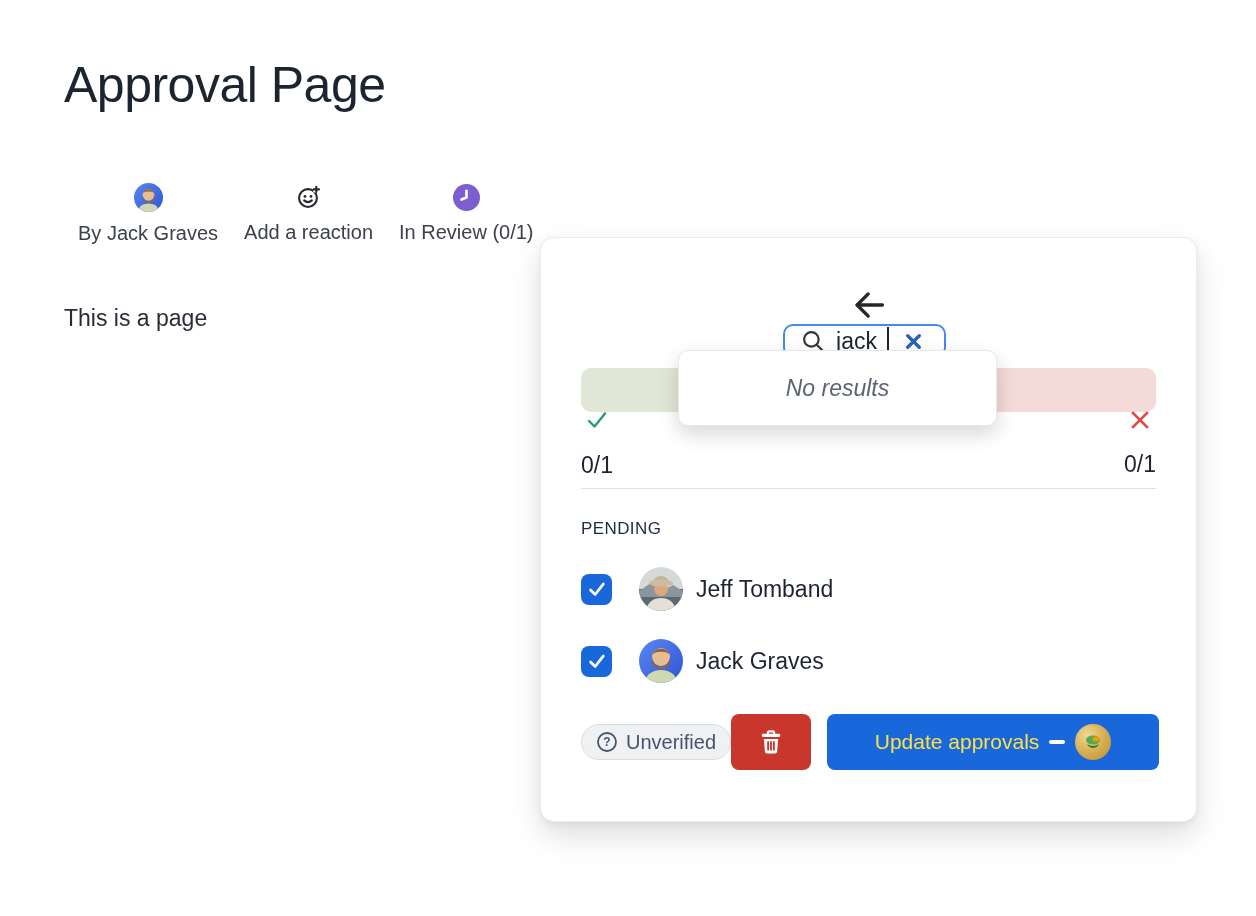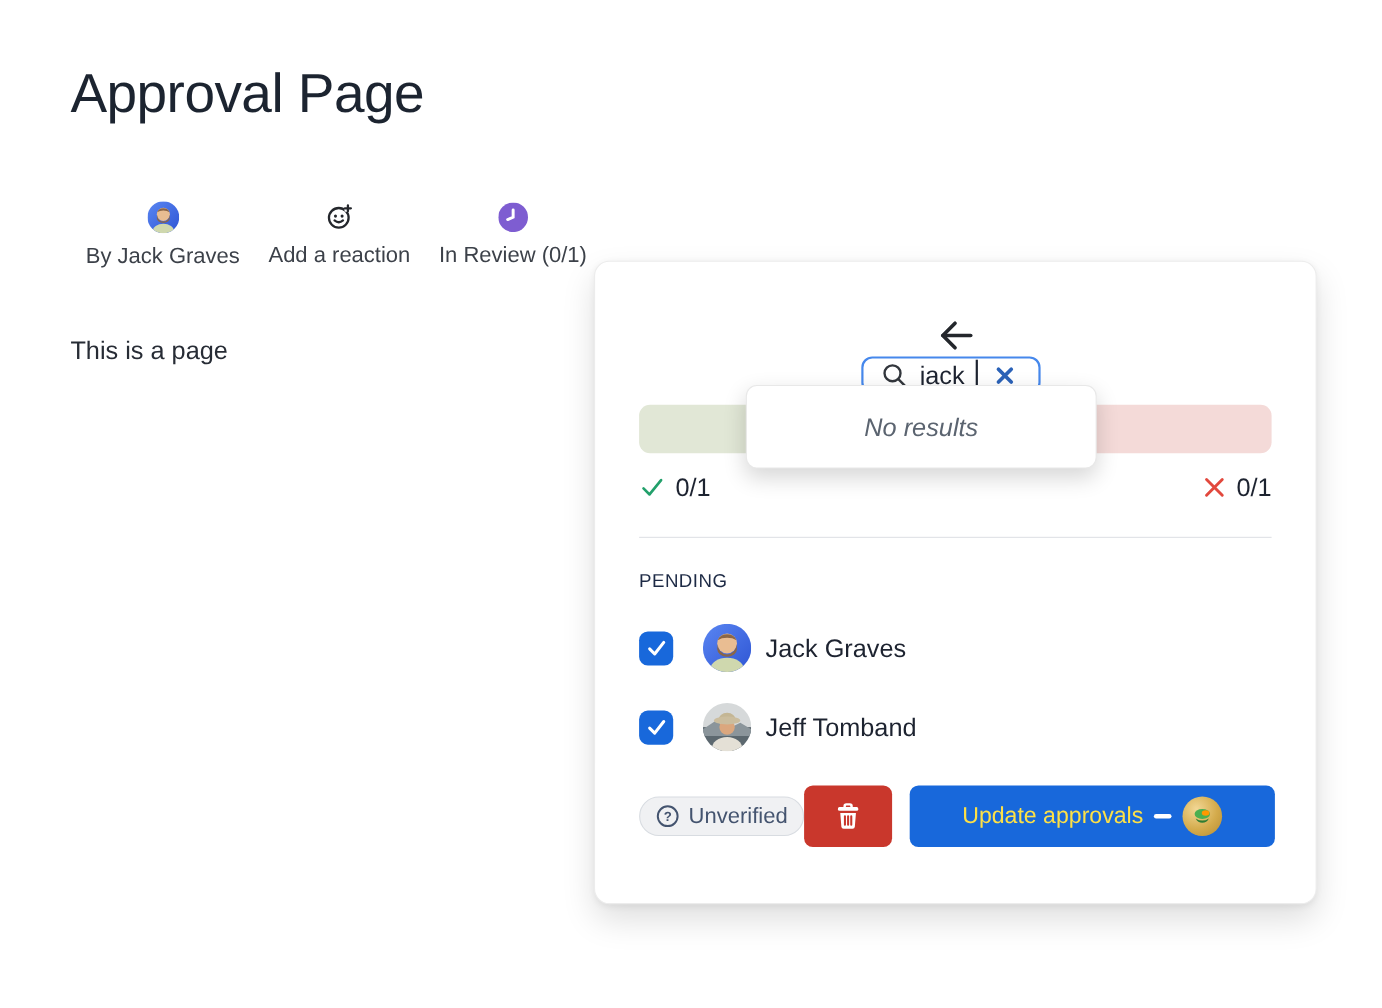--- a/index.html
+++ b/index.html
@@ -33,21 +33,21 @@
   .caret { width:2px; height:28px; background:#1d2330; }
   .clear-btn { margin-left:auto; }
 
   .bar-row { margin-top:28px; display:flex; gap:6px; height:44px; }
   .seg { flex:1; border-radius:10px; }
   .seg-green { background:#E1E7D6; }
   .seg-red { background:#F4DAD8; }
 
   .status-row { margin-top:16px; display:flex; justify-content:space-between;
                 align-items:center; font-size:23px; color:#1d2330; height:30px; }
-  .status { display:flex; align-items:center; gap:9px; }
+  .status { display:flex; align-items:center; gap:20px;flex-direction:column; }
 
   .no-results-dropdown { position:absolute; left:137px; top:112px; width:319px; height:76px;
                          background:#fff; border:1px solid #e8e8e8; border-radius:10px;
                          box-shadow:0 8px 20px rgba(0,0,0,0.16);
                          display:flex; align-items:center; justify-content:center;
                          font-style:italic; font-size:23px; color:#5b6470; }
 
   .divider { margin-top:30px; height:1px; background:#dfe1e6; }
 
   .pending-heading { margin-top:30px; font-size:17px; font-weight:500; color:#1d2a45;
@@ -195,54 +195,54 @@
   <div class="pending-heading">PENDING</div>
 
   <div class="user-row">
     <span class="checkbox">
       <svg width="22" height="22" viewBox="0 0 24 24" fill="none">
         <polyline points="5,13 10,18 19,6.5" stroke="#ffffff" stroke-width="3" fill="none" stroke-linecap="round" stroke-linejoin="round"></polyline>
       </svg>
     </span>
     <span class="avatar-lg icon">
       <svg width="44" height="44" viewBox="0 0 44 44">
+        <rect width="44" height="22" fill="#d6d9da"></rect>
+        <rect y="22" width="44" height="22" fill="#5c686f"></rect>
+        <path d="M0 24 L12 16 L22 24 L34 18 L44 24 L44 30 L0 30 Z" fill="#8b959b"></path>
+        <ellipse cx="22" cy="42" rx="14" ry="11" fill="#e4e0d6"></ellipse>
+        <circle cx="22" cy="22" r="7" fill="#dba77e"></circle>
+        <path d="M14 16 a8 7 0 0 1 16 0 Z" fill="#c4b694"></path>
+        <ellipse cx="22" cy="16" rx="12" ry="3.6" fill="#cbbd9e"></ellipse>
+      </svg>
+    </span>
+    <span class="user-name">Jeff Tomband</span>
+  </div>
+
+  <div class="user-row">
+    <span class="checkbox">
+      <svg width="22" height="22" viewBox="0 0 24 24" fill="none">
+        <polyline points="5,13 10,18 19,6.5" stroke="#ffffff" stroke-width="3" fill="none" stroke-linecap="round" stroke-linejoin="round"></polyline>
+      </svg>
+    </span>
+    <span class="avatar-lg icon">
+      <svg width="44" height="44" viewBox="0 0 44 44">
         <defs>
             <linearGradient id="bg2" x1="0" y1="0" x2="1" y2="1">
           <stop offset="0" stop-color="#5a86f2"></stop>
               <stop offset="1" stop-color="#2e55d4"></stop>
         </linearGradient>
           </defs>
         <rect width="44" height="44" fill="url(#bg2)"></rect>
         <ellipse cx="22" cy="41" rx="15" ry="10" fill="#cfd8ae"></ellipse>
         <circle cx="22" cy="18" r="9" fill="#e9bd92"></circle>
         <path d="M13.5 19 a8.5 9 0 0 0 17 0 l0.5 4 a9 7 0 0 1 -18 0 Z" fill="#8a6647"></path>
         <path d="M13.5 15 a9 8 0 0 1 17 0 a11 6 0 0 0 -17 0 Z" fill="#8a6647"></path>
       </svg>
     </span>
     <span class="user-name">Jack Graves</span>
-  </div>
-
-  <div class="user-row">
-    <span class="checkbox">
-      <svg width="22" height="22" viewBox="0 0 24 24" fill="none">
-        <polyline points="5,13 10,18 19,6.5" stroke="#ffffff" stroke-width="3" fill="none" stroke-linecap="round" stroke-linejoin="round"></polyline>
-      </svg>
-    </span>
-    <span class="avatar-lg icon">
-      <svg width="44" height="44" viewBox="0 0 44 44">
-        <rect width="44" height="22" fill="#d6d9da"></rect>
-        <rect y="22" width="44" height="22" fill="#5c686f"></rect>
-        <path d="M0 24 L12 16 L22 24 L34 18 L44 24 L44 30 L0 30 Z" fill="#8b959b"></path>
-        <ellipse cx="22" cy="42" rx="14" ry="11" fill="#e4e0d6"></ellipse>
-        <circle cx="22" cy="22" r="7" fill="#dba77e"></circle>
-        <path d="M14 16 a8 7 0 0 1 16 0 Z" fill="#c4b694"></path>
-        <ellipse cx="22" cy="16" rx="12" ry="3.6" fill="#cbbd9e"></ellipse>
-      </svg>
-    </span>
-    <span class="user-name">Jeff Tomband</span>
   </div>
 
   <div class="popup-footer">
     <span class="badge">
       <span class="icon">
         <svg width="22" height="22" viewBox="0 0 22 22" fill="none">
           <circle cx="11" cy="11" r="9" stroke="#44546F" stroke-width="1.8"></circle>
           <text x="11" y="15.2" text-anchor="middle" font-size="12" font-weight="bold" fill="#44546F" font-family="Liberation Sans, sans-serif">?</text>
         </svg>
       </span>

